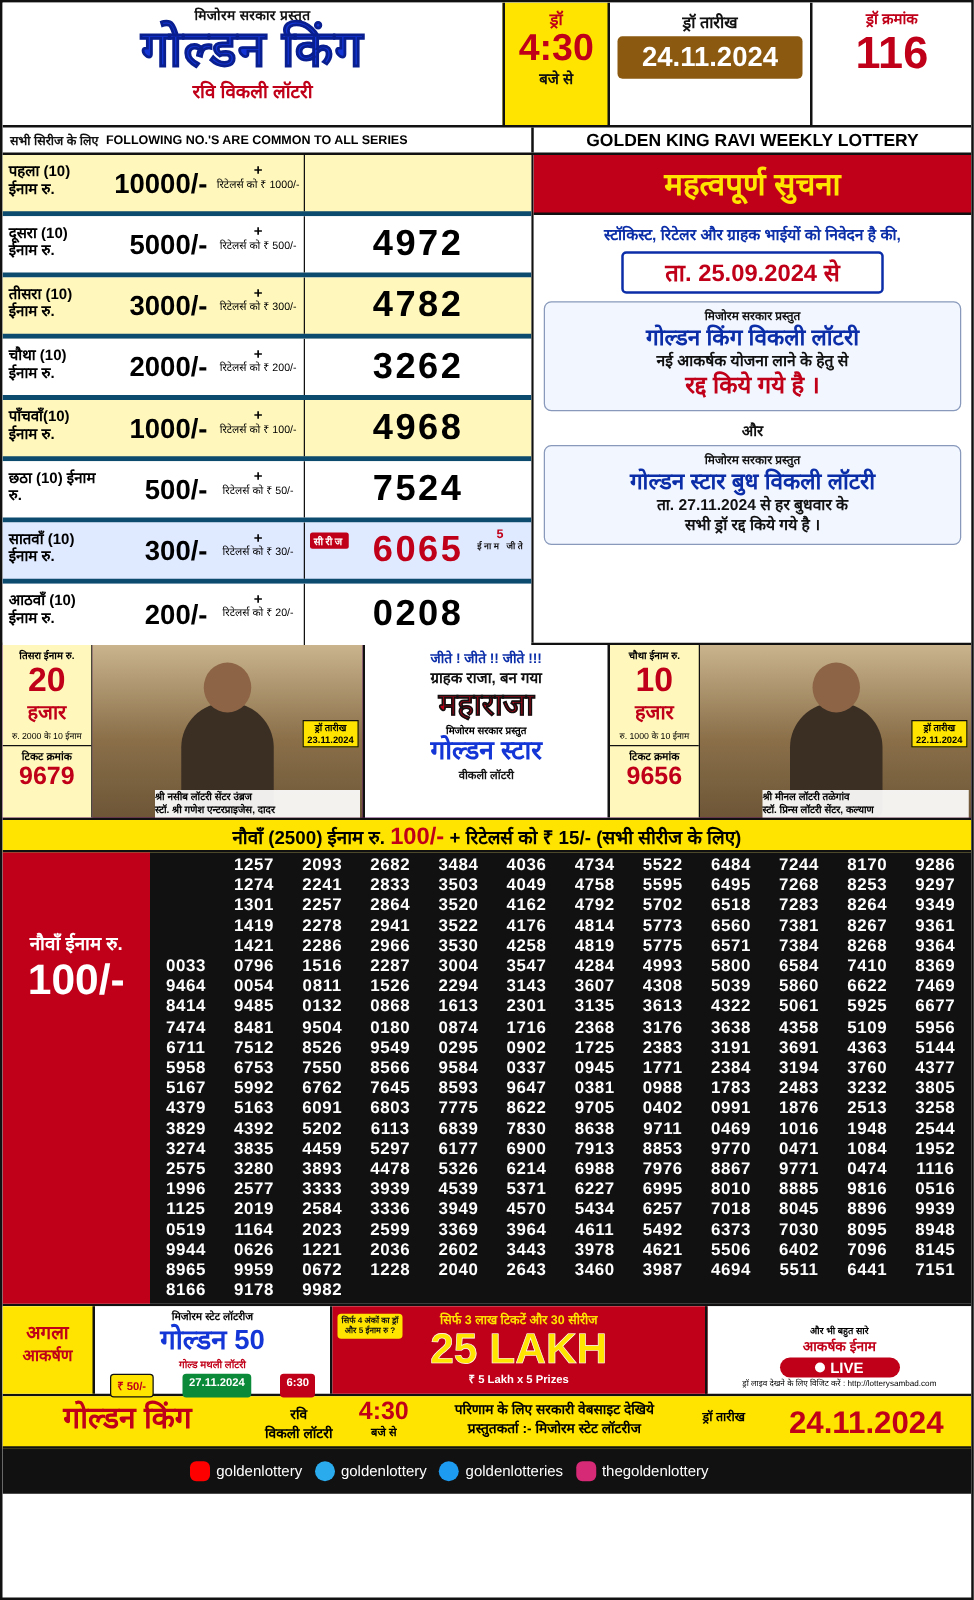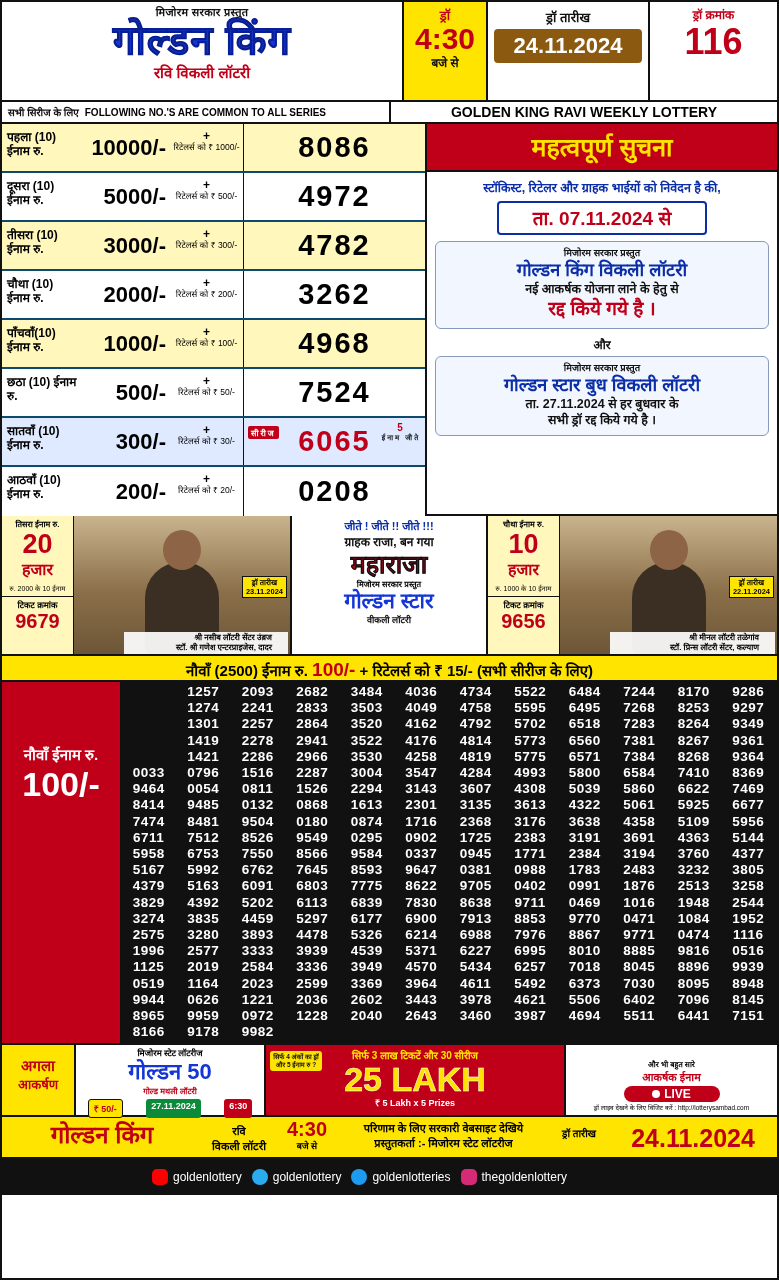--- a/index.html
+++ b/index.html
@@ -87,21 +87,21 @@
   .draw-no .lbl { font-size: 12px; font-weight: bold; color:#c00018; }
   .draw-no .val { font-size: 36px; font-weight: bold; color:#c00018; line-height: 38px; }
 
   .title-bar {
     height: 22px;
     display: flex;
     border-bottom: 2px solid #111;
     align-items: center;
   }
   .title-bar .left {
-    width: 389px;
+    width: 425px;
     font-size: 10px;
     font-weight: bold;
     padding-left: 6px;
     border-right: 2px solid #111;
     height: 100%;
     display: flex;
     align-items: center;
   }
   .title-bar .left .hi { color: #111; margin-right: 6px; }
   .title-bar .right {
@@ -117,21 +117,21 @@
     height: 392px;
     border-bottom: 2px solid #111;
   }
   .prizes {
     width: 425px;
     border-right: 2px solid #111;
   }
   .prow {
     display: flex;
     height: 49px;
-    border-bottom: 2px solid #0c4a6e;
+    border-bottom: 4px solid #0c4a6e;
     align-items: stretch;
   }
   .prow:last-child { border-bottom: none; }
   .pname {
     width: 78px;
     font-size: 12px;
     font-weight: bold;
     padding: 6px 2px 0 5px;
     line-height: 14px;
   }
@@ -269,22 +269,22 @@
     background: #3b2f24;
     border-radius: 36px 36px 6px 6px;
   }
   .w-head {
     position:absolute; left:50%; top:14px; transform:translateX(-50%);
     width: 38px; height: 40px; border-radius: 50%; background:#8d6546;
   }
   .w-cap {
     position: absolute; left: 2px; right: 2px; bottom: 0;
     background: rgba(255,255,255,.92);
-    font-size: 8px; font-weight: bold; text-align: right; line-height: 10px;
-    padding: 1px 16px;
+    font-size: 8px; font-weight: bold; text-align: left; line-height: 10px;
+    padding: 1px 0;
     margin-left: 48px;
   }
   .w-dt {
     position: absolute; right: 3px; top: 60px;
     background: #ffe400; border: 1px solid #111;
     font-size: 7.5px; font-weight: bold; text-align:center;
     padding: 1px 3px; line-height: 9px;
   }
   .mid-brand {
     width: 196px;
@@ -466,21 +466,20 @@
 
   <div class="mid">
     <div class="prizes">
 
       <div class="prow row-y">
         <div class="pname">पहला (10)
 ईनाम रु.</div>
         <div class="pamt">10000/-</div>
         <div class="pret"><span class="plus">+</span><br><span>रिटेलर्स को
 ₹ 1000/-</span></div>
-        <div class="pnum">8086</div>
       </div>
 
       <div class="prow row-w">
         <div class="pname">दूसरा (10)
 ईनाम रु.</div>
         <div class="pamt">5000/-</div>
         <div class="pret"><span class="plus">+</span><br><span>रिटेलर्स को
 ₹ 500/-</span></div>
         <div class="pnum">4972</div>
       </div>
@@ -543,21 +542,21 @@
         <div class="pamt">200/-</div>
         <div class="pret"><span class="plus">+</span><br><span>रिटेलर्स को
 ₹ 20/-</span></div>
         <div class="pnum">0208</div>
       </div>
     </div>
 
     <div class="notice">
       <div class="notice-head">महत्वपूर्ण सुचना</div>
       <div class="notice-line">स्टॉकिस्ट, रिटेलर और ग्राहक भाईयों को निवेदन है की,</div>
-      <div class="notice-date">ता. 07.11.2024 से</div>
+      <div class="notice-date">ता. 25.09.2024 से</div>
       <div class="notice-card">
         <div class="nc-small">मिजोरम सरकार प्रस्तुत</div>
         <div class="nc-big">गोल्डन किंग विकली लॉटरी</div>
         <div class="nc-mid">नई आकर्षक योजना लाने के हेतु से</div>
         <div class="nc-red">रद्द किये गये है ।</div>
       </div>
       <div class="nc-and">और</div>
       <div class="notice-card">
         <div class="nc-small">मिजोरम सरकार प्रस्तुत</div>
         <div class="nc-big">गोल्डन स्टार बुध विकली लॉटरी</div>
@@ -875,21 +874,21 @@
         <span>2602</span>
         <span>3443</span>
         <span>3978</span>
         <span>4621</span>
         <span>5506</span>
         <span>6402</span>
         <span>7096</span>
         <span>8145</span>
         <span>8965</span>
         <span>9959</span>
-        <span>0972</span>
+        <span>0672</span>
         <span>1228</span>
         <span>2040</span>
         <span>2643</span>
         <span>3460</span>
         <span>3987</span>
         <span>4694</span>
         <span>5511</span>
         <span>6441</span>
         <span>7151</span>
         <span>8166</span>

